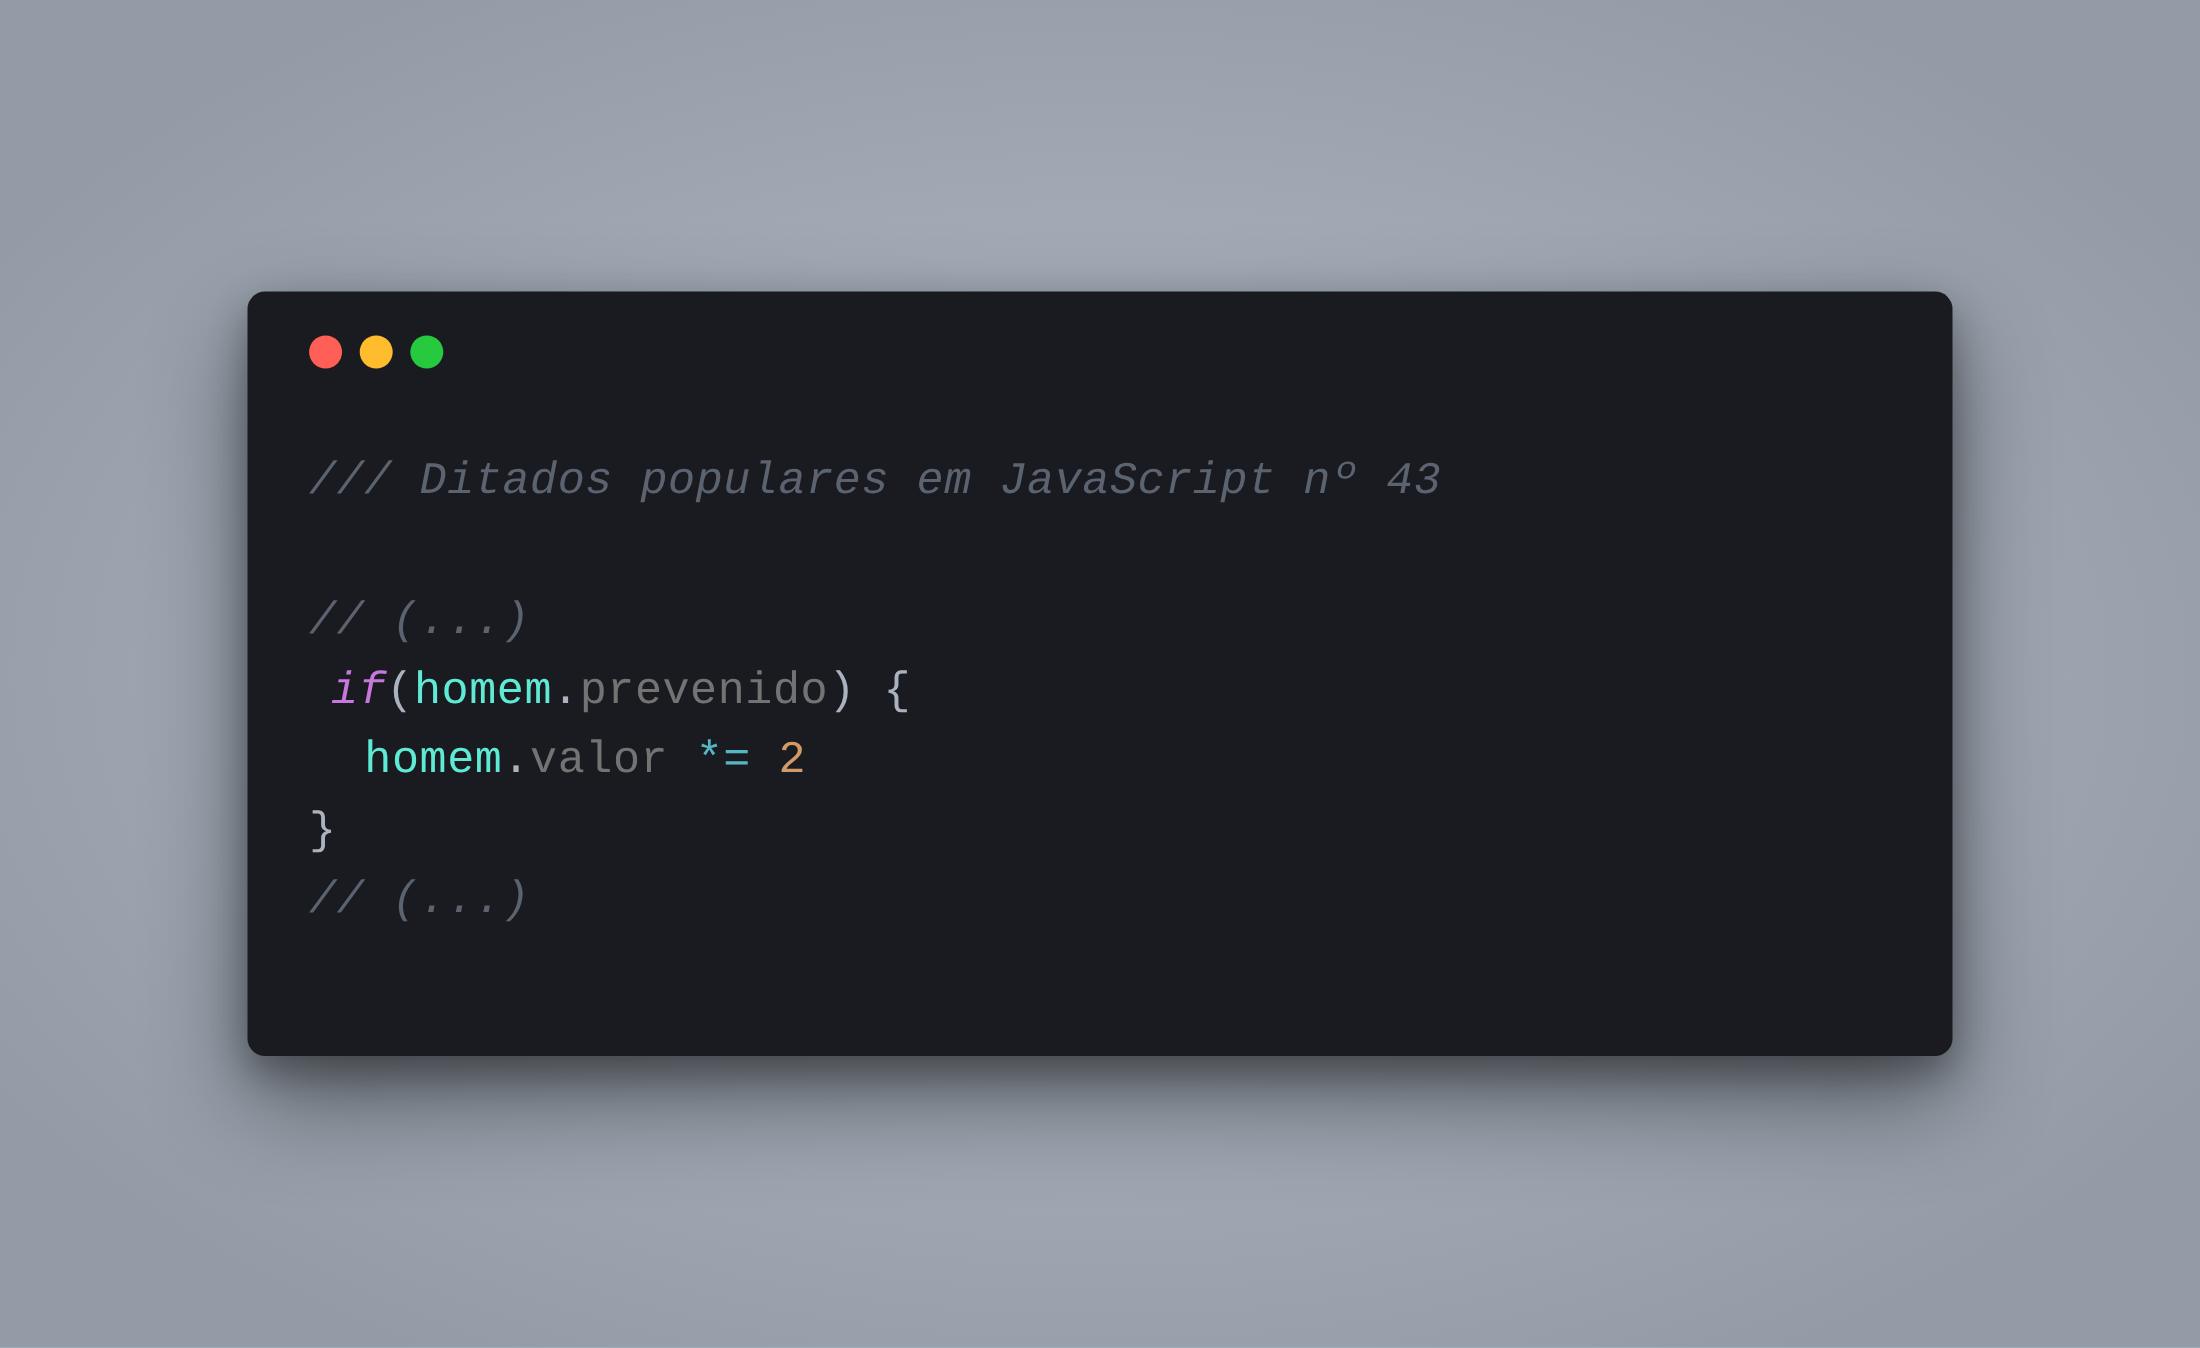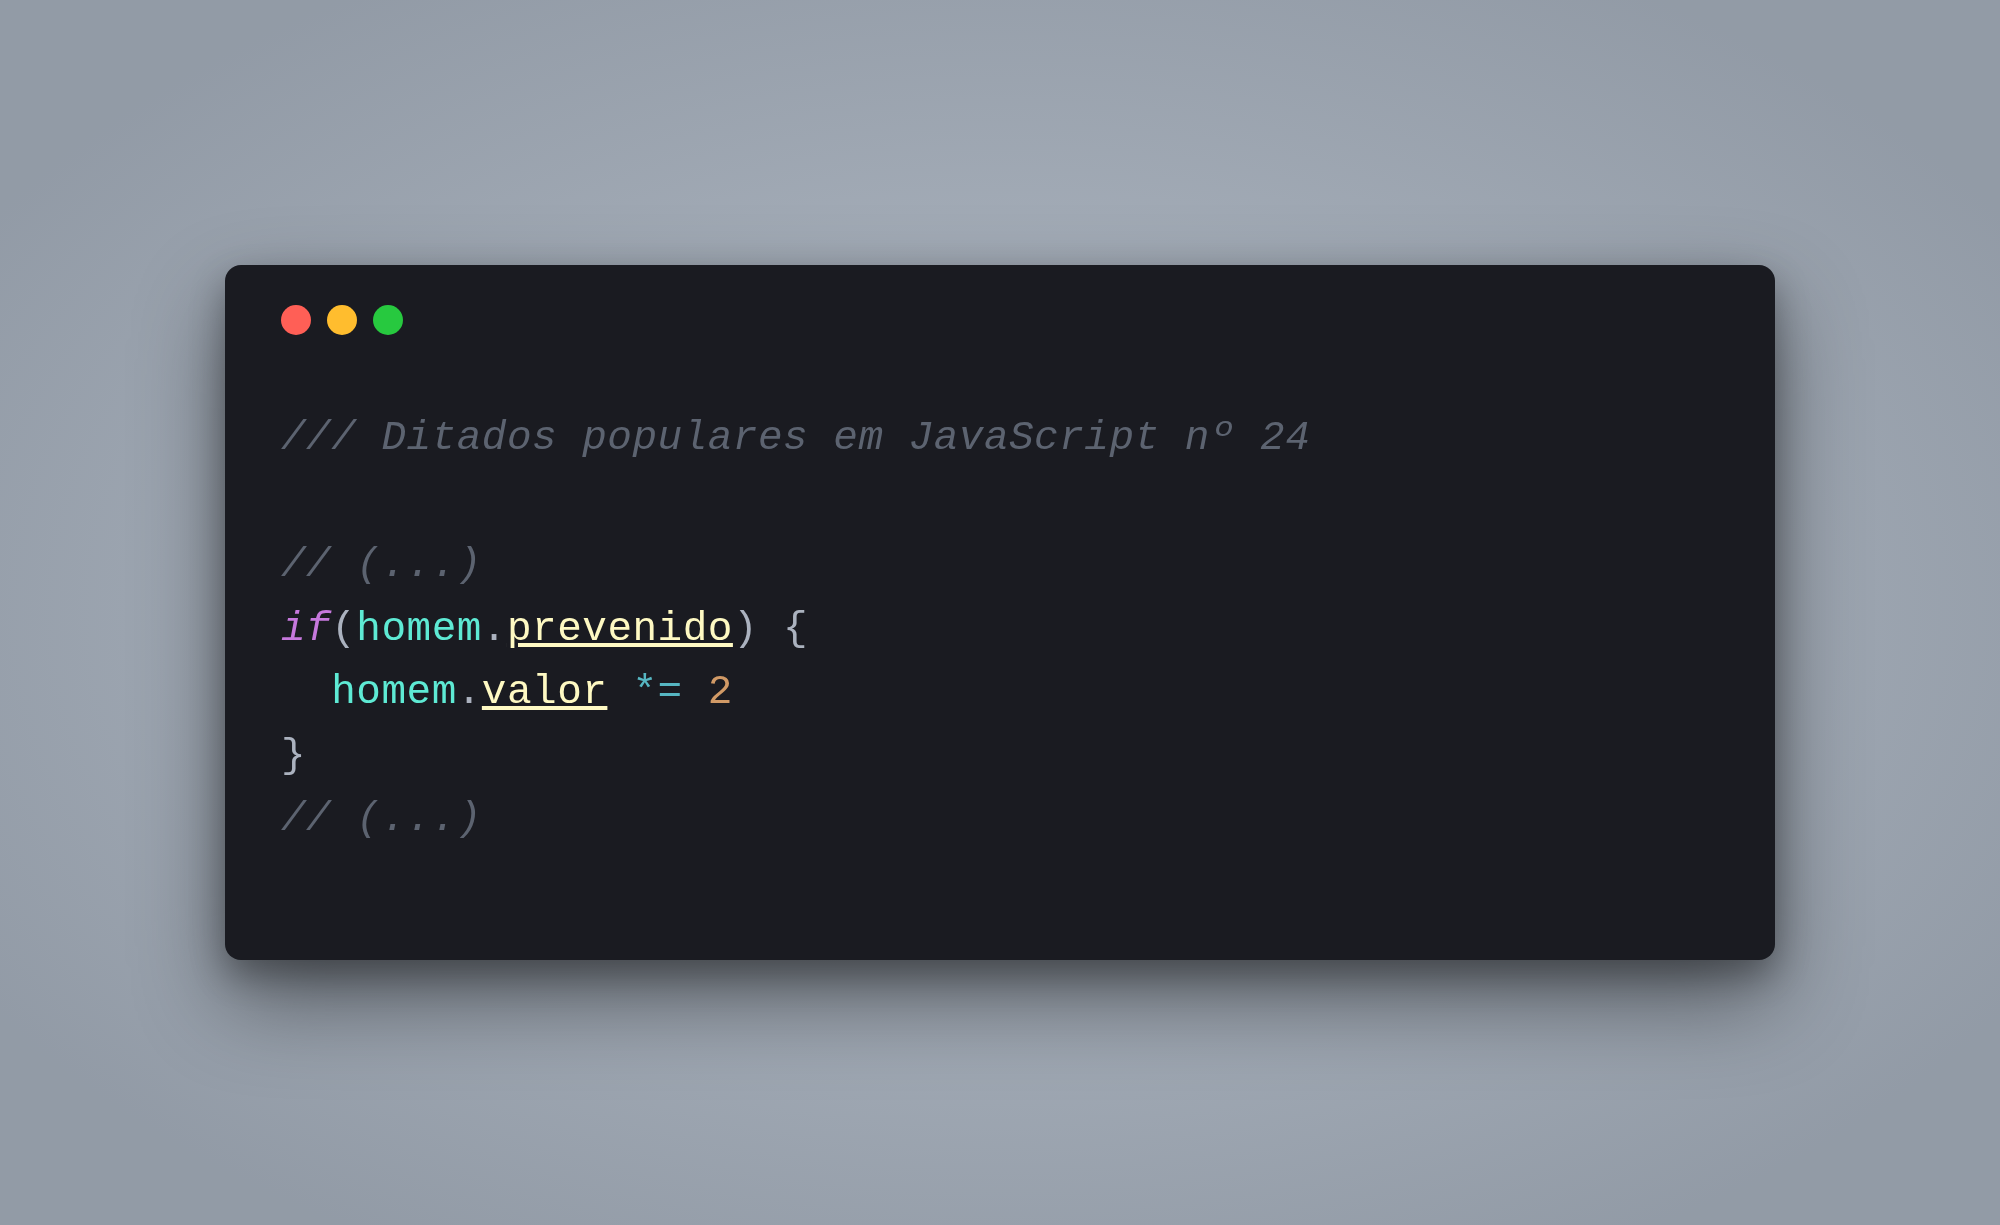--- a/index.html
+++ b/index.html
@@ -46,38 +46,38 @@
     .dot.green { background: #27c93f; }
     .code-area {
       padding: 72px 56px 108px 56px;
       font-family: "SF Mono", "Monaco", "Menlo", "Consolas", "Liberation Mono", monospace;
       font-size: 41px;
       line-height: 1.55;
       white-space: pre;
       letter-spacing: 0.5px;
     }
     .comment { color: #5c6370; font-style: italic; }
-    .keyword { color: #c678dd; font-style: italic; }
+    .keyword { color: #c678dd; font-style: italic; margin-left: 20px; }
     .punct { color: #abb2bf; }
     .ident2 { color: #5eead4; }
-    .prop { color: #fef9c3; text-decoration: underline; }
+    .prop { color: #737373; }
     .op { color: #56b6c2; }
     .num { color: #d19a66; }
   </style>
 </head>
 <body>
 
 <div class="vignette"></div>
 
 <div class="window">
   <div class="titlebar">
     <div class="dot red"></div>
     <div class="dot yellow"></div>
     <div class="dot green"></div>
   </div>
-  <div class="code-area"><span class="comment">/// Ditados populares em JavaScript nº 24</span>
+  <div class="code-area"><span class="comment">/// Ditados populares em JavaScript nº 43</span>
 <span></span>
 <span class="comment">// (...)</span>
 <span class="keyword">if</span><span class="punct">(</span><span class="ident2">homem</span><span class="punct">.</span><span class="prop">prevenido</span><span class="punct">)</span><span class="punct"> {</span>
 <span>  </span><span class="ident2">homem</span><span class="punct">.</span><span class="prop">valor</span><span> </span><span class="op">*=</span><span> </span><span class="num">2</span>
 <span class="punct">}</span>
 <span class="comment">// (...)</span></div>
 </div>
 
 </body></html>

